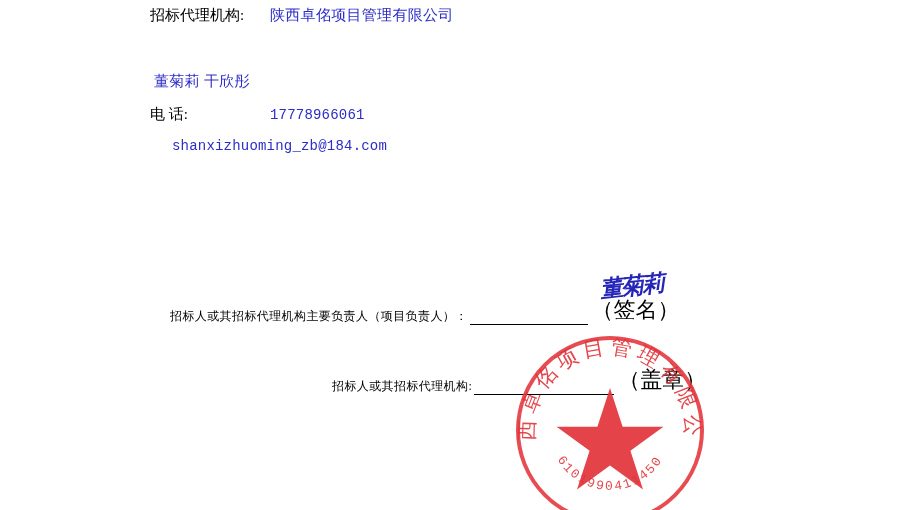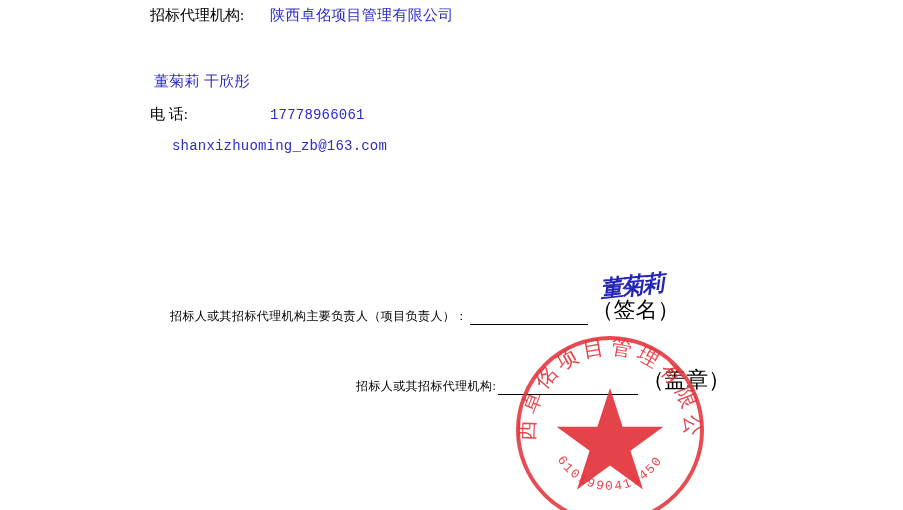--- a/index.html
+++ b/index.html
@@ -66,21 +66,21 @@
     font-size: 16px;
     white-space: nowrap;
     display: flex;
     align-items: flex-end;
   }
   .sig-principal {
     left: 170px;
     top: 295px;
   }
   .sig-agency {
-    left: 356px;
+    left: 332px;
     top: 365px;
   }
   .sig-text {
     font-family: "Liberation Serif", serif;
     font-size: 12px;
     letter-spacing: 0.4px;
   }
   .sig-blank {
     display: inline-block;
     border-bottom: 1px solid #000;
@@ -141,21 +141,21 @@
     <div class="contact-row">
       <span class="contact-value cn-mix indent-12">董菊莉 干欣彤</span>
     </div>
 
     <div class="contact-row">
       <span class="contact-label">电      话:</span>
       <span class="contact-value latin indent-22">17778966061</span>
     </div>
 
     <div class="contact-row">
-      <span class="contact-value latin indent-22">shanxizhuoming_zb@163.com</span>
+      <span class="contact-value latin indent-22">shanxizhuoming_zb@184.com</span>
     </div>
 
   </div>
 
   <div class="sig-row sig-principal">
     <span class="sig-text">招标人或其招标代理机构主要负责人（项目负责人）：</span>
     <span class="sig-blank blank-w1"></span>
     <span class="sig-suffix">（签名）</span>
   </div>
 

